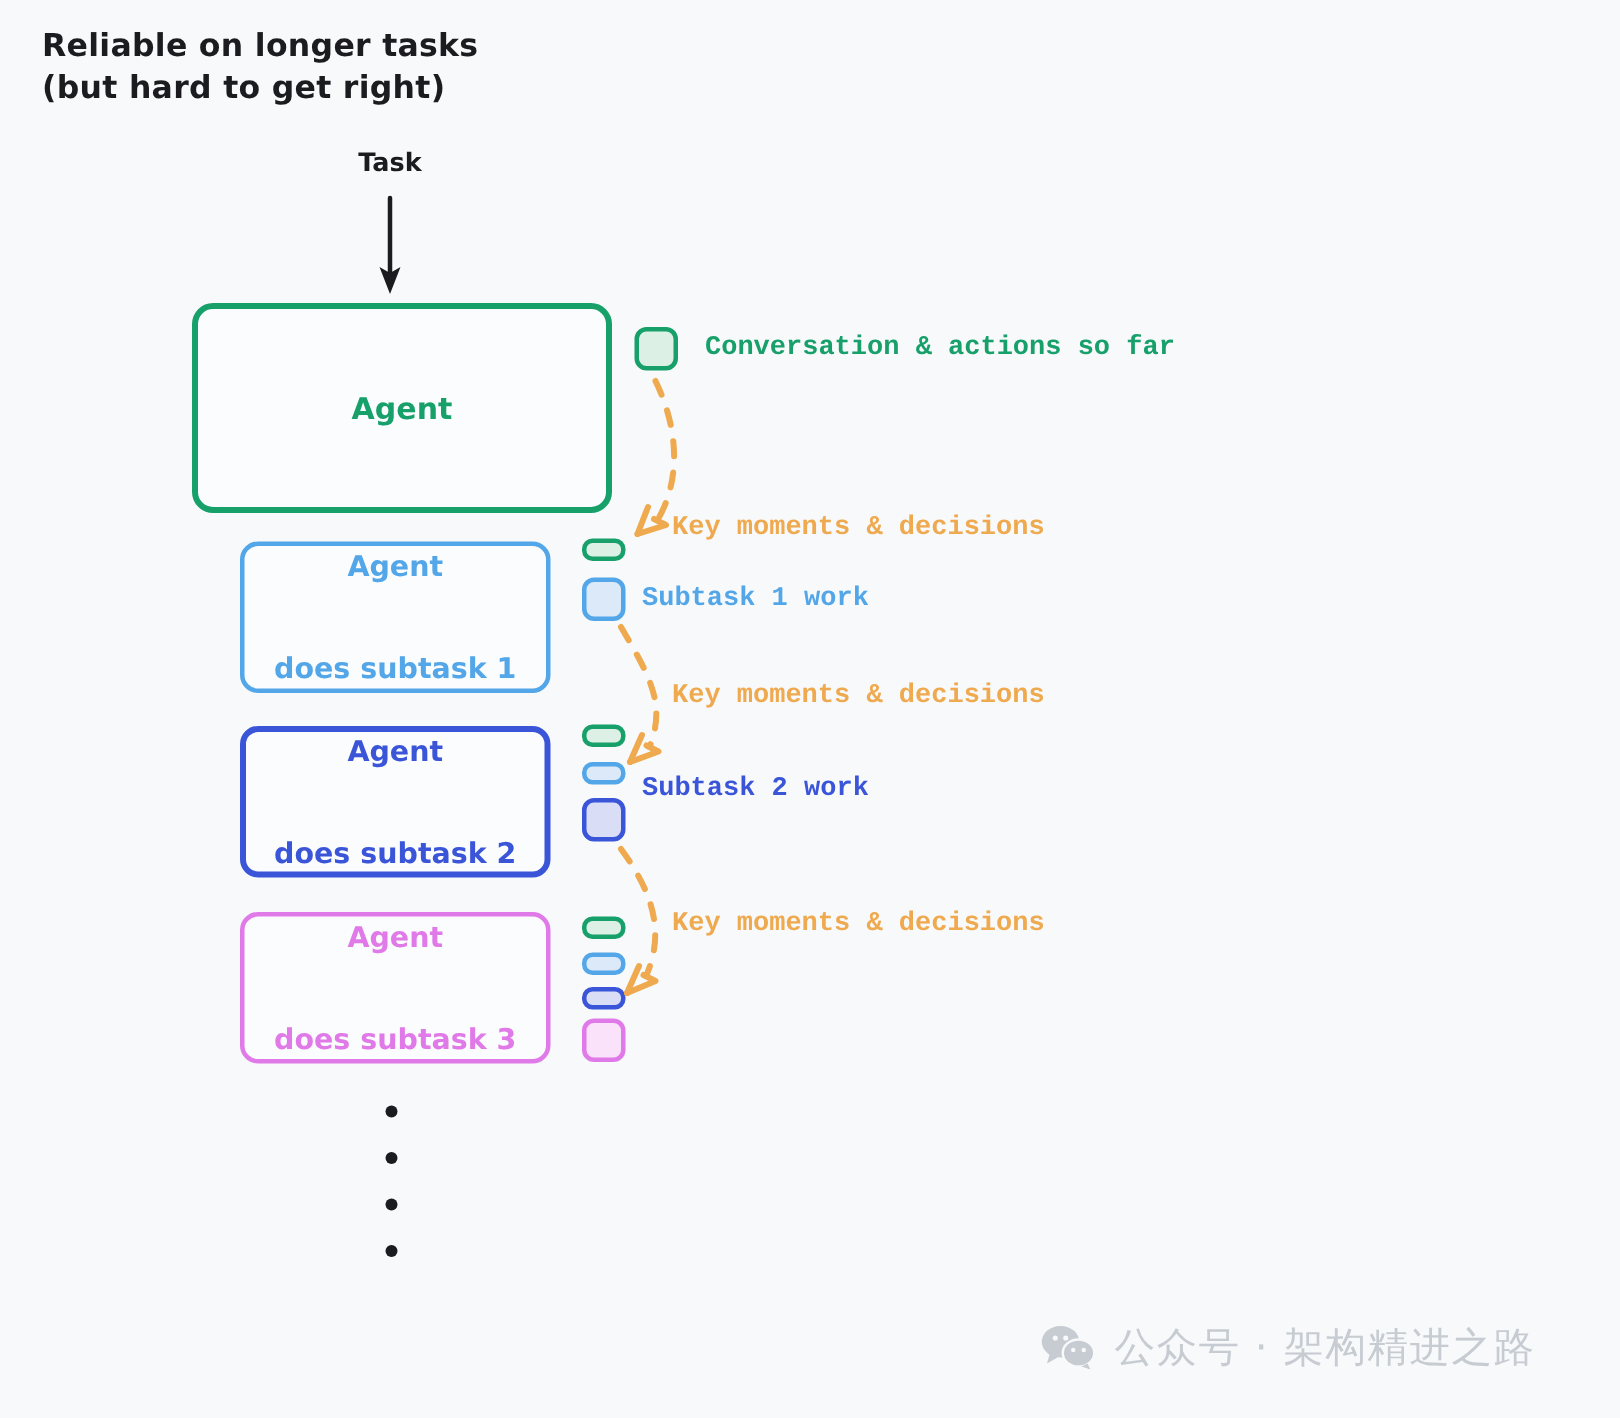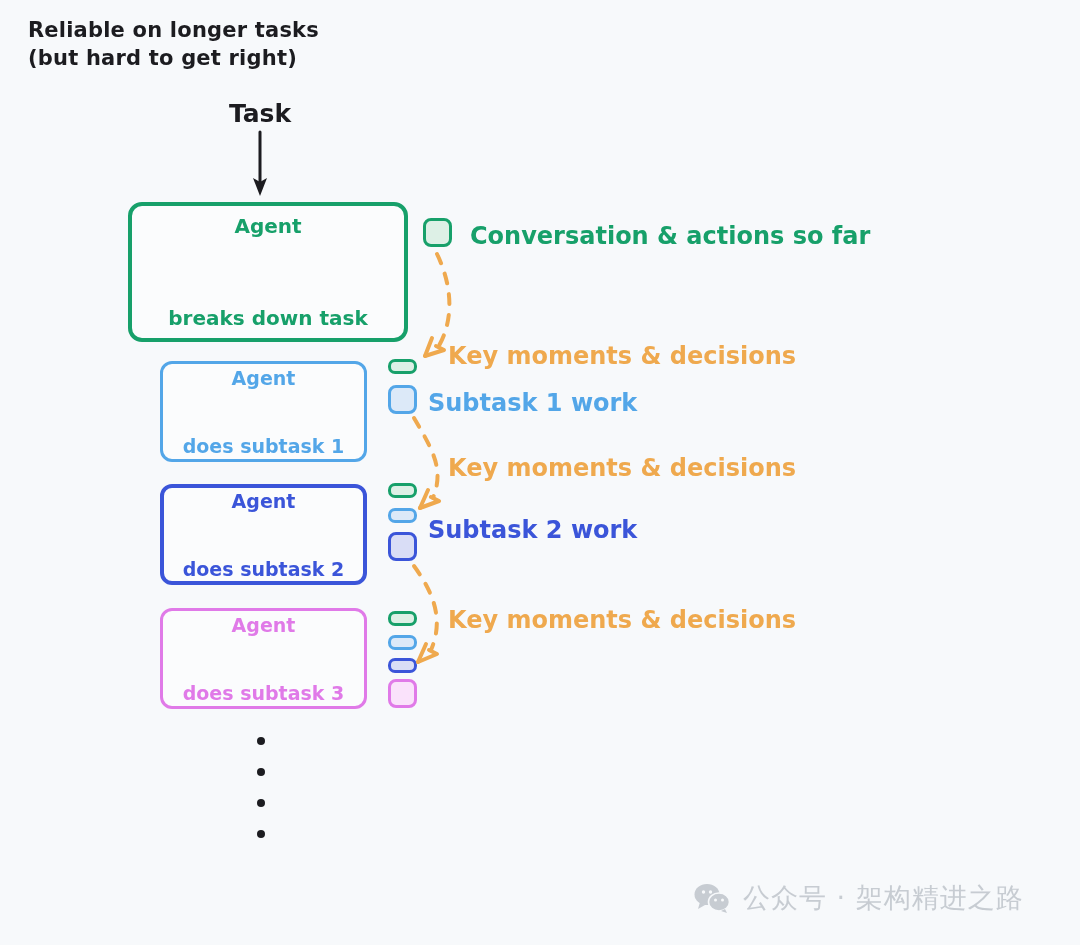--- a/index.html
+++ b/index.html
@@ -36,21 +36,21 @@
     white-space: pre-line;
   }
 
   
   #task-label {
     position: absolute;
     left: 200px;
     top: 99px;
     width: 120px;
     text-align: center;
-    font-size: 25px;
+    font-size: 17px;
     color: #1c1c20;
   }
   #task-arrow {
     position: absolute;
     left: 232px;
     top: 130px;
   }
 
   
   .box {
@@ -137,22 +137,23 @@
     border-radius: 7px;
   }
   .chip-green   { border: 3px solid #17a06a; background: #ddf0e6; }
   .chip-blue    { border: 3px solid #53a6e8; background: #dce9f8; }
   .chip-indigo  { border: 3px solid #3b55d9; background: #d9ddf6; }
   .chip-pink    { border: 3px solid #e07ae8; background: #fae2fb; }
 
   
   .side-label {
     position: absolute;
-    font-size: 24px;
+    font-size: 18px;
     white-space: nowrap;
+    font-family: Liberation Mono, monospace;
   }
   .label-green  { color: #17a06a; }
   .label-blue   { color: #53a6e8; }
   .label-indigo { color: #3b55d9; }
   .label-orange { color: #efa94e; }
 
   
   #arrows {
     position: absolute;
     left: 0;
@@ -194,21 +195,20 @@
 
   <div id="task-label" class="hand">Task</div>
 
   <svg id="task-arrow" width="56" height="72" viewBox="0 0 56 72">
     <line x1="28" y1="2" x2="28" y2="54" stroke="#1c1c20" stroke-width="3" stroke-linecap="round"></line>
     <path d="M28 66 L21 48 L28 52 L35 48 Z" fill="#1c1c20"></path>
   </svg>
 
   <div id="box-main" class="box hand">
     <span class="line">Agent</span>
-    <span class="line">breaks down task</span>
   </div>
 
   <div id="box-sub1" class="box hand">
     <span class="line">Agent</span>
     <span class="line">does subtask 1</span>
   </div>
   <div id="box-sub2" class="box hand">
     <span class="line">Agent</span>
     <span class="line">does subtask 2</span>
   </div>

